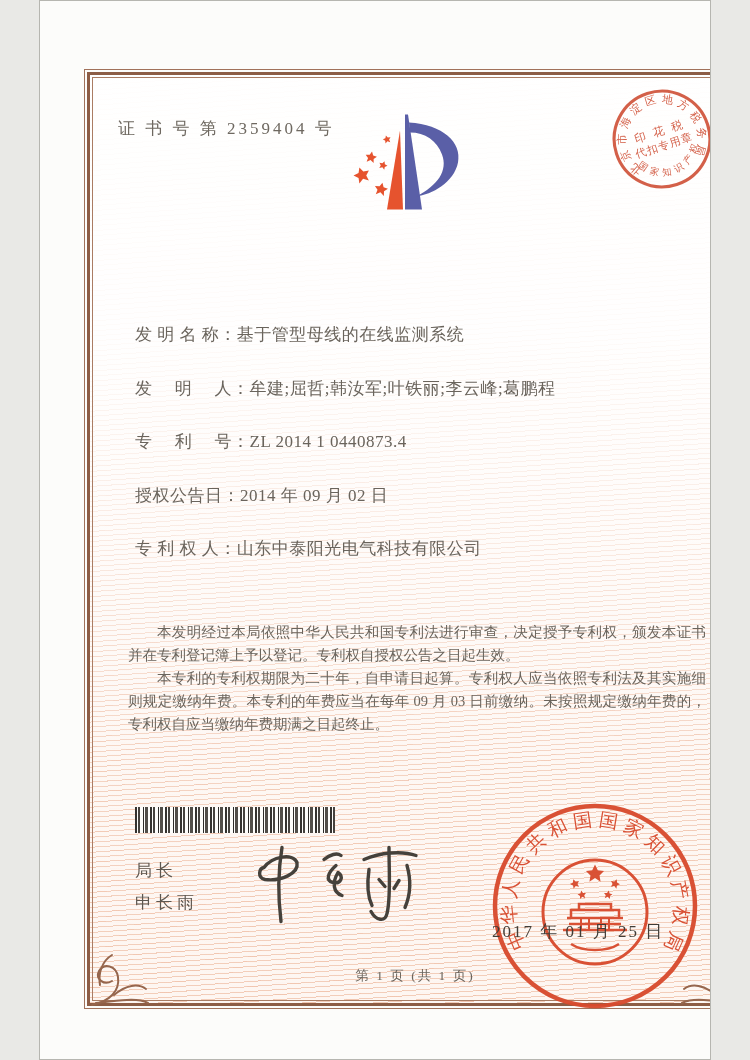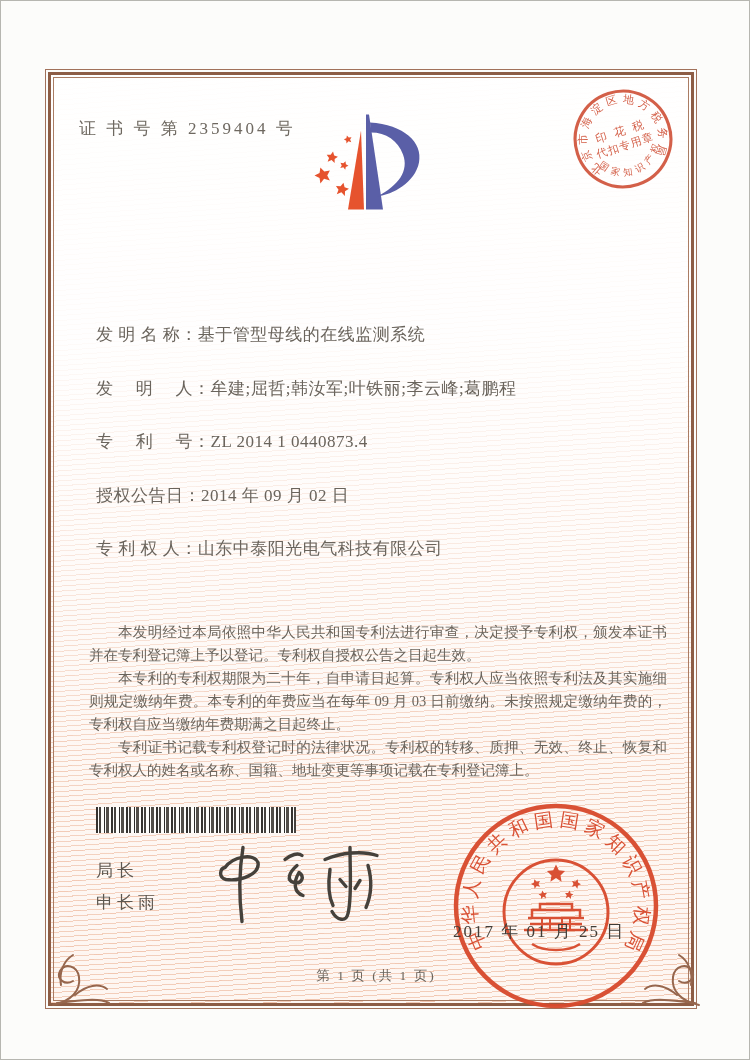--- a/index.html
+++ b/index.html
@@ -1,17 +1,17 @@
 <!DOCTYPE html>
 <html><head>
 <meta charset="utf-8">
 <style>
   html,body { margin:0; padding:0; background:#e9e9e6; }
   .page {
-    position:relative; width:750px; height:1060px; margin:0 auto;
+    position:relative; width:672px; height:1060px; margin:0 auto;
     background:#fcfcfa; border:1px solid #b6b6b0; box-sizing:border-box;
     overflow:hidden;
     font-family:"Liberation Serif","DejaVu Serif",serif;
     color:#665f57;
   }
   
   .guilloche {
     position:absolute; left:50px; top:74px; width:640px; height:928px; z-index:0;
     background:
       linear-gradient(180deg, rgba(255,255,255,0.97) 0%, rgba(255,255,255,0.92) 28%,
@@ -120,21 +120,20 @@
     <div class="field"><span>发 明 名 称：</span><span>基于管型母线的在线监测系统</span></div>
     <div class="field"><span>发　 明　 人：</span><span>牟建;屈哲;韩汝军;叶铁丽;李云峰;葛鹏程</span></div>
     <div class="field"><span>专　 利　 号：</span><span>ZL 2014 1 0440873.4</span></div>
     <div class="field"><span>授权公告日：</span><span>2014 年 09 月 02 日</span></div>
     <div class="field"><span>专 利 权 人：</span><span>山东中泰阳光电气科技有限公司</span></div>
   </div>
 
   <div class="paras">
     <p>本发明经过本局依照中华人民共和国专利法进行审查，决定授予专利权，颁发本证书并在专利登记簿上予以登记。专利权自授权公告之日起生效。</p>
     <p>本专利的专利权期限为二十年，自申请日起算。专利权人应当依照专利法及其实施细则规定缴纳年费。本专利的年费应当在每年 09 月 03 日前缴纳。未按照规定缴纳年费的，专利权自应当缴纳年费期满之日起终止。</p>
-    <p>专利证书记载专利权登记时的法律状况。专利权的转移、质押、无效、终止、恢复和专利权人的姓名或名称、国籍、地址变更等事项记载在专利登记簿上。</p>
   </div>
 
   <div class="barcode"></div>
 
   <div class="sig-title">局长</div>
   <div class="sig-name">申长雨</div>
 
   <svg class="sig-hand" viewBox="0 0 190 95">
     <g fill="none" stroke="#45413b" stroke-width="3.4" stroke-linecap="round" stroke-linejoin="round">
       <path d="M34,10 C30,34 30,60 33,84"></path>

